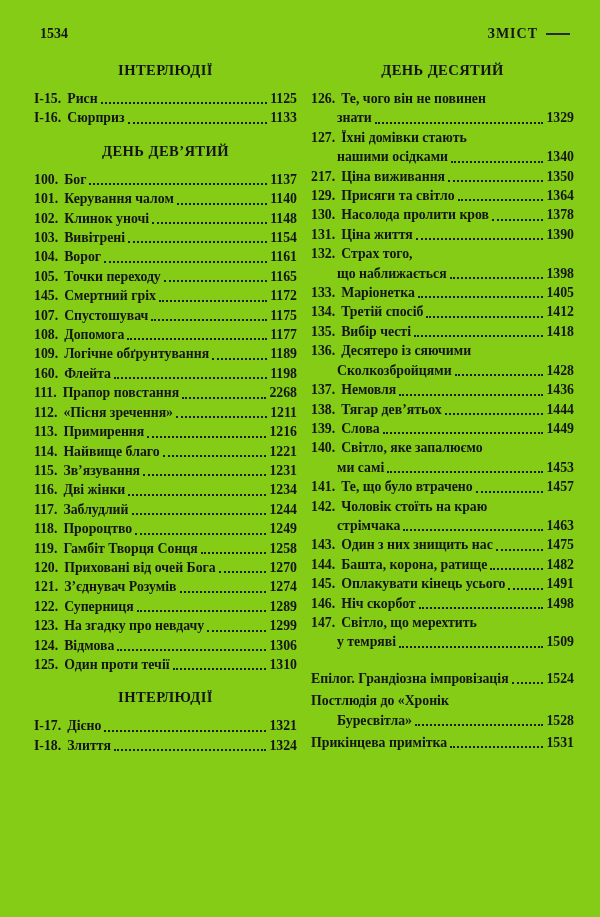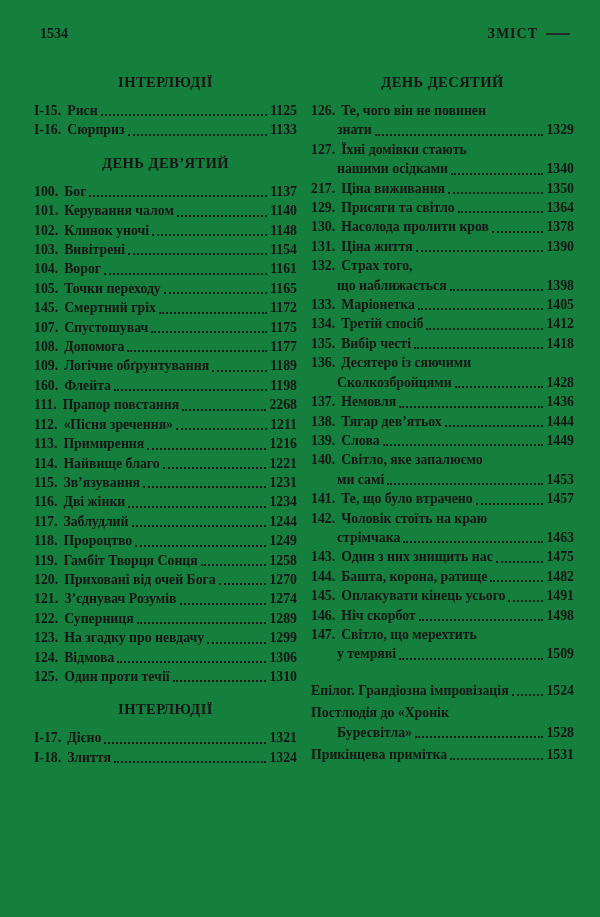--- a/index.html
+++ b/index.html
@@ -4,21 +4,21 @@
 <style>
   html, body {
     margin: 0;
     padding: 0;
     background: #ffffff;
   }
   .page {
     position: relative;
     width: 600px;
     height: 917px;
-    background: #15803d;
+    background: #84cc16;
     box-sizing: border-box;
     padding: 26px 26px 0 34px;
     font-family: "Liberation Serif", "DejaVu Serif", serif;
     font-weight: 700;
     color: #151515;
     overflow: hidden;
   }
   .page-head {
     display: flex;
     justify-content: space-between;
@@ -35,21 +35,21 @@
   .head-rule {
     display: inline-block;
     width: 24px;
     height: 2px;
     background: #2a2a2a;
     margin-left: 8px;
   }
   .columns {
     display: flex;
     gap: 14px;
-    margin-top: 32px;
+    margin-top: 20px;
   }
   .col {
     flex: 1 1 0;
     min-width: 0;
   }
   .heading {
     font-size: 14.6px;
     text-align: center;
     margin: 15px 0 10px 0;
     letter-spacing: 0.4px;

